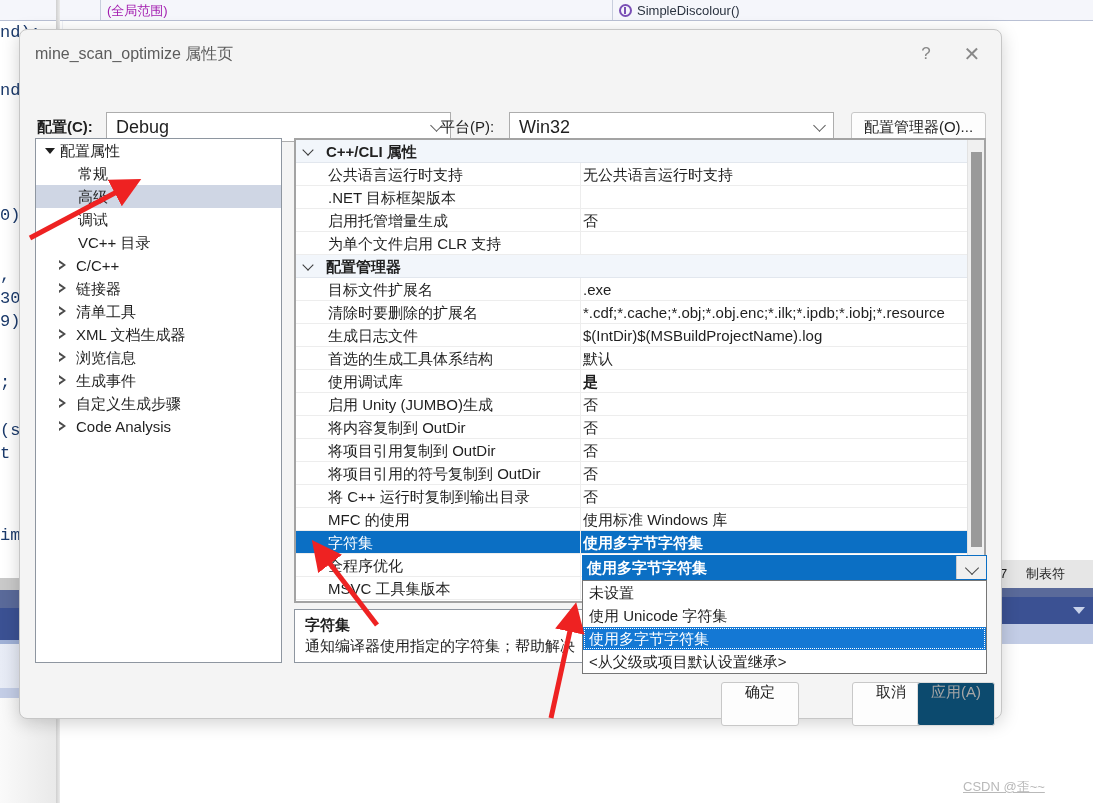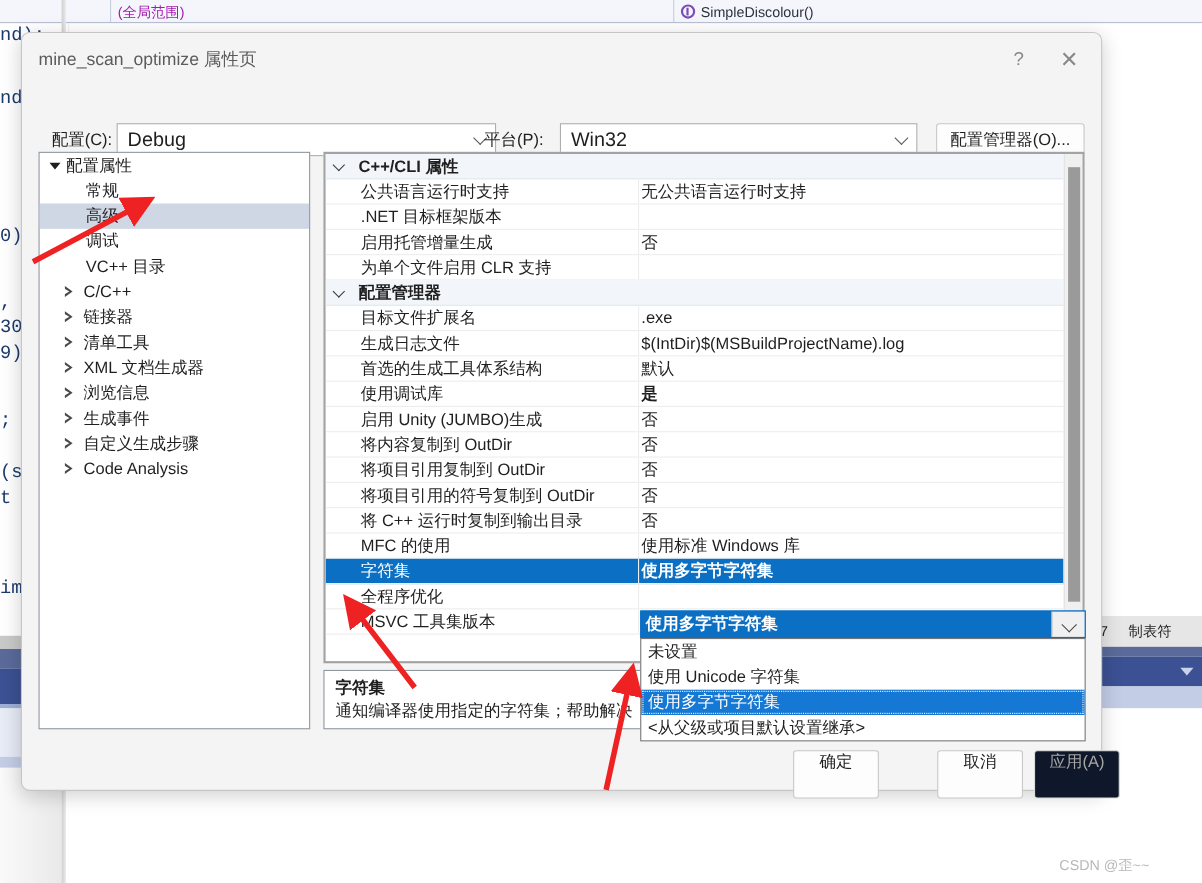--- a/index.html
+++ b/index.html
@@ -128,21 +128,21 @@
     color: #888; font-size: 17px; cursor: default;
   }
   .dlg-help { right: 54px; }
   .dlg-close { right: 8px; font-size: 20px; font-weight: 300; }
 
   
   .cfg-row { position: absolute; left: 0; top: 74px; width: 100%; height: 52px; }
   .cfg-label {
     position: absolute; font-size: 15px; color: #1f1f1f; top: 14px; white-space: nowrap;
   }
-  .cfg-label-c { left: 27px; }
+  .cfg-label-c { left: 17px; font-weight: bold; }
   .cfg-label-p { left: 420px; }
   .combo {
     position: absolute; top: 8px; height: 30px;
     background: #ffffff; border: 1px solid #adadad;
     font-size: 18px; color: #1f1f1f;
     line-height: 28px; padding-left: 9px;
     white-space: nowrap; overflow: hidden;
   }
   .combo .chev {
     position: absolute; right: 9px; top: 11px;
@@ -288,21 +288,21 @@
   
   .footer-btn {
     position: absolute; top: 652px; width: 78px; height: 44px;
     background: #fdfdfd; border: 1px solid #c8c8c8; border-radius: 3px;
     font-size: 15px; color: #1f1f1f;
     display: flex; align-items: flex-start; justify-content: center;
     white-space: nowrap;
   }
   .btn-ok { left: 701px; }
   .btn-cancel { left: 832px; }
-  .btn-apply { left: 920px; color: #a6a6a6; background: #0f172a; border-color: #dcdcdc; }
+  .btn-apply { left: 897px; color: #a6a6a6; background: #0c4a6e; border-color: #dcdcdc; }
 
   
   .ann { position: absolute; pointer-events: none; z-index: 60; }
 </style>
 </head>
 <body>
 
 <div id="root">
 
   <div class="ide-editor"></div>
@@ -459,20 +459,25 @@
               <span class="grid-val"></span>
             </div>
             <div class="grid-row header">
               <span class="hdr-chev"></span>
               <span class="grid-name">配置管理器</span>
             </div>
             <div class="grid-row">
               <span class="grid-sep"></span>
               <span class="grid-name">目标文件扩展名</span>
               <span class="grid-val">.exe</span>
+            </div>
+            <div class="grid-row">
+              <span class="grid-sep"></span>
+              <span class="grid-name">清除时要删除的扩展名</span>
+              <span class="grid-val">*.cdf;*.cache;*.obj;*.obj.enc;*.ilk;*.ipdb;*.iobj;*.resource</span>
             </div>
             <div class="grid-row">
               <span class="grid-sep"></span>
               <span class="grid-name">生成日志文件</span>
               <span class="grid-val">$(IntDir)$(MSBuildProjectName).log</span>
             </div>
             <div class="grid-row">
               <span class="grid-sep"></span>
               <span class="grid-name">首选的生成工具体系结构</span>
               <span class="grid-val">默认</span>
@@ -569,14 +574,14 @@
         <path d="M0,0 L6,3 L0,6 z" fill="#ee2222"></path>
       </marker>
     </defs>
     <g stroke="#ee2222" stroke-width="5" fill="none" marker-end="url(#ah)">
       <path d="M30,238 L128,186"></path>
       <path d="M377,625 L321,552"></path>
       <path d="M551,718 L573,617"></path>
     </g>
   </svg>
 
-  <div style="position:absolute;left:963px;top:778px;font-size:13px;color:#b9b9b9;white-space:nowrap;">CSDN @歪~~</div>
+  <div style="position:absolute;left:963px;top:778px;font-size:13px;color:#b9b9b9;white-space:nowrap;text-decoration:underline;">CSDN @歪~~</div>
 </div>
 
 </body></html>

